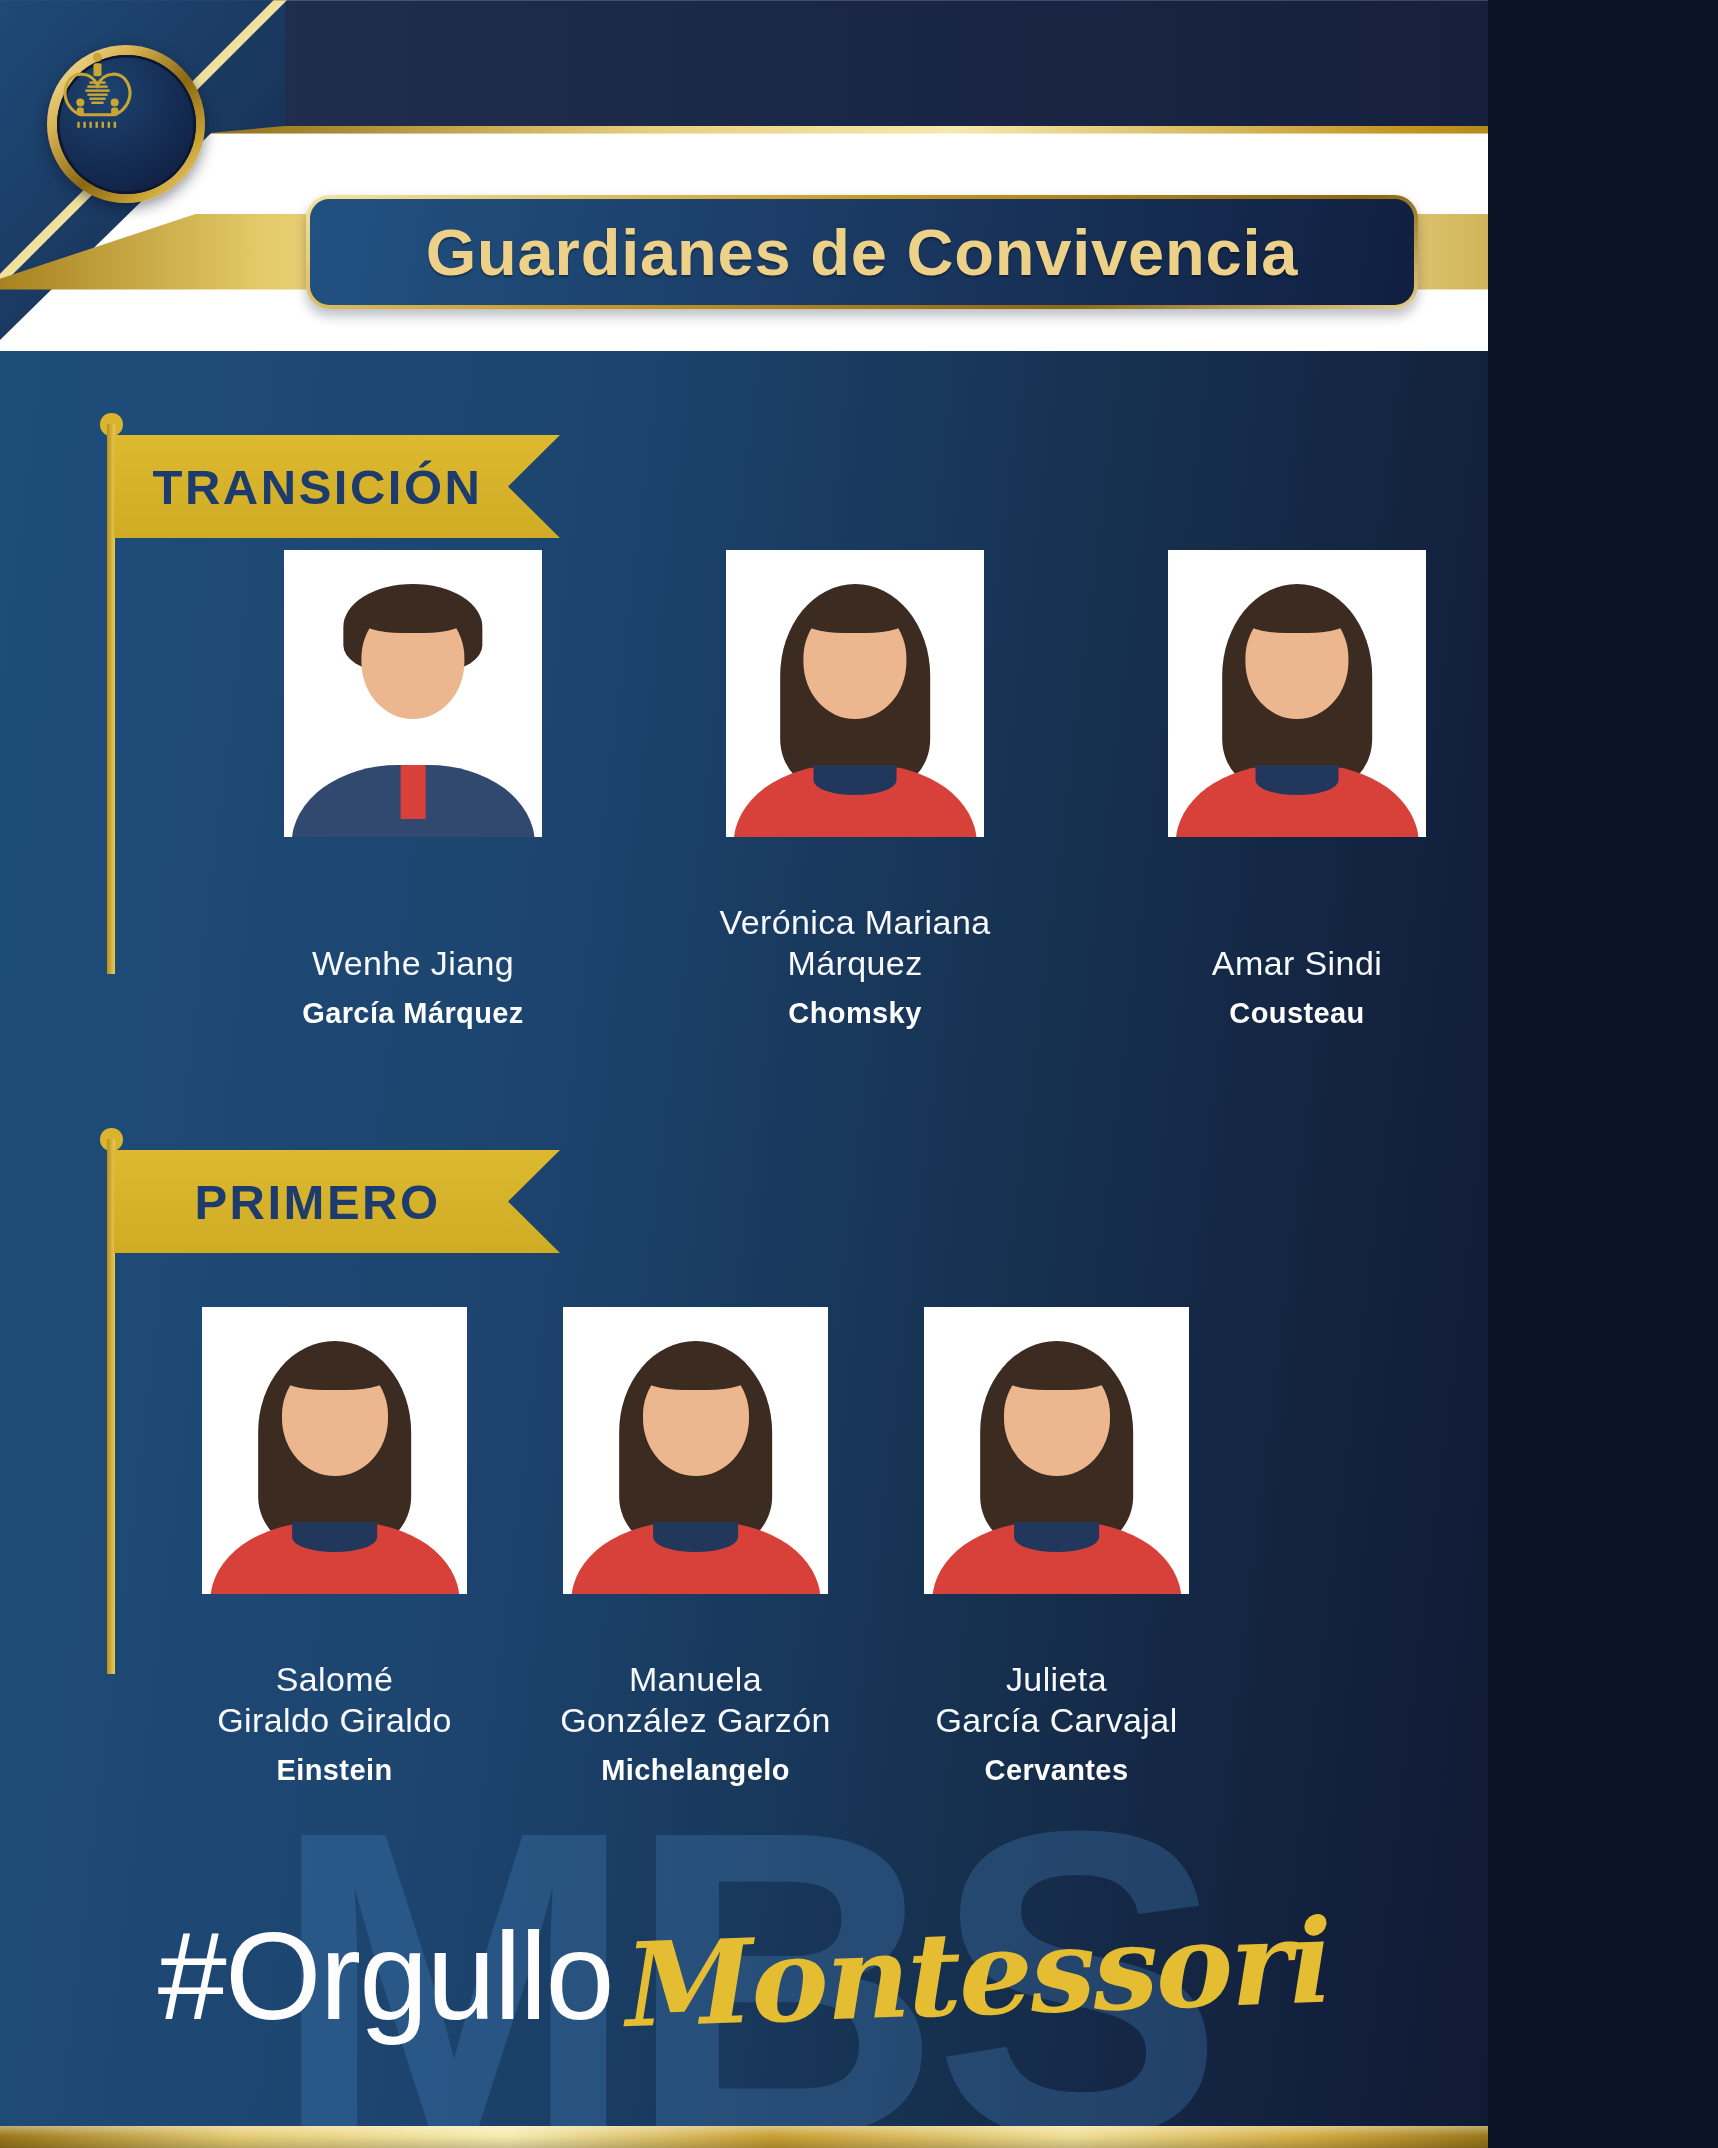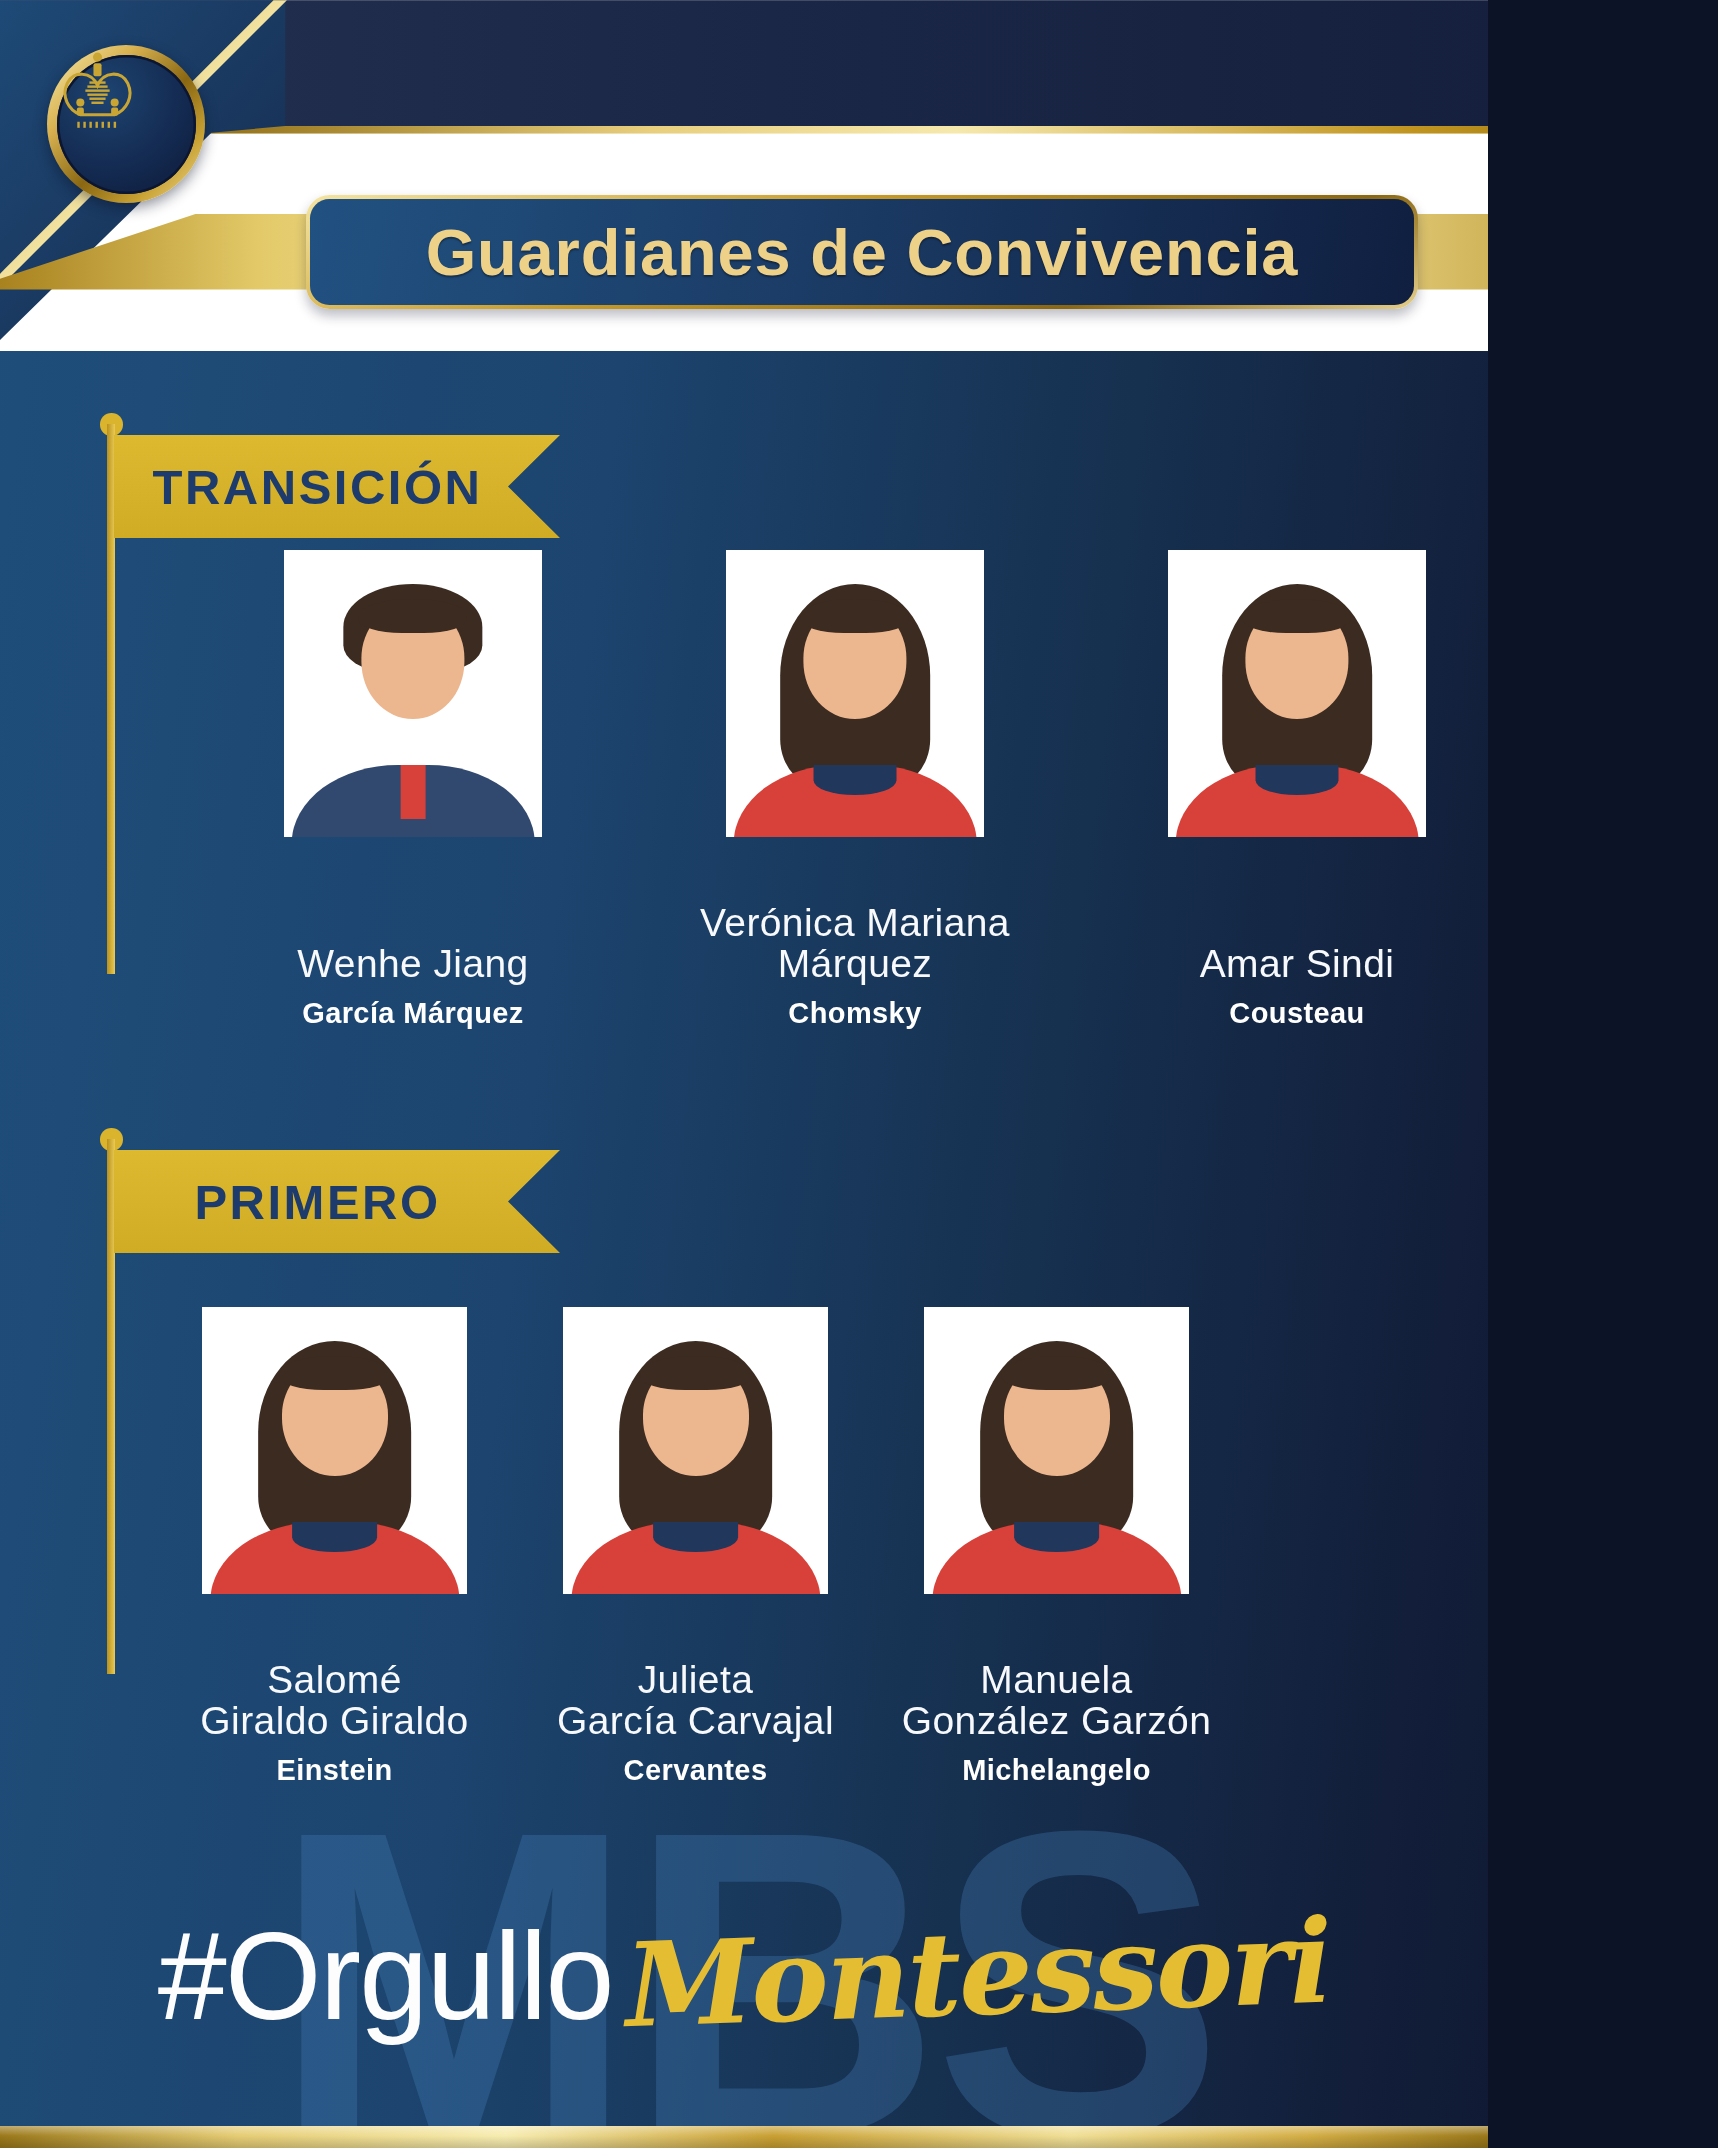--- a/index.html
+++ b/index.html
@@ -76,21 +76,21 @@
   .body{position:absolute;bottom:-2%;left:50%;transform:translateX(-50%);width:94%;height:27%;
         background:#d8403a;border-radius:50% 50% 0 0/115% 115% 0 0;z-index:2;}
   .boy .body{background:#31486f;}
   .collar{position:absolute;top:0;left:50%;transform:translateX(-50%);width:34%;height:38%;
         background:#22375c;border-radius:0 0 50% 50%;}
   .boy .collar{background:#d8403a;width:10%;height:70%;border-radius:0;}
   
   figcaption{margin-top:65px;display:flex;flex-direction:column;align-items:center;width:100%;}
   .name-lines{min-height:82px;display:flex;flex-direction:column;justify-content:flex-end;
         align-items:center;}
-  .name-lines div{font-size:39px;line-height:41px;color:#f7f9fc;white-space:nowrap;letter-spacing:0.4px;}
+  .name-lines div{font-size:34px;line-height:41px;color:#f7f9fc;white-space:nowrap;letter-spacing:0.4px;}
   .class-name{margin-top:13.4px;font-size:29px;font-weight:700;color:#ffffff;white-space:nowrap;letter-spacing:0.4px;}
   
   .watermark{
     position:absolute;left:50%;top:1766px;transform:translateX(-50%);
     font-size:436px;line-height:1;font-weight:700;letter-spacing:-8.4px;
     color:rgba(74,134,192,.30);z-index:1;user-select:none;
   }
   .tagline{
     position:absolute;left:0;right:0;top:1905px;display:flex;justify-content:center;
     align-items:baseline;z-index:2;
@@ -318,45 +318,45 @@
         <div class="head"></div>
         <div class="fringe"></div>
 
         <div class="body">
           <div class="collar"></div>
         </div>
       </div>
     </div>
     <figcaption>
       <div class="name-lines">
+              <div>Manuela</div>
+              <div>González Garzón</div>
+            </div>
+      <div class="class-name">Michelangelo</div>
+    </figcaption>
+  </figure>
+
+  <figure class="student-card">
+    <div class="photo">
+      <div class="avatar girl">
+        <div class="hair"></div>
+        <div class="head"></div>
+        <div class="fringe"></div>
+
+        <div class="body">
+          <div class="collar"></div>
+        </div>
+      </div>
+    </div>
+    <figcaption>
+      <div class="name-lines">
               <div>Julieta</div>
               <div>García Carvajal</div>
             </div>
       <div class="class-name">Cervantes</div>
-    </figcaption>
-  </figure>
-
-  <figure class="student-card">
-    <div class="photo">
-      <div class="avatar girl">
-        <div class="hair"></div>
-        <div class="head"></div>
-        <div class="fringe"></div>
-
-        <div class="body">
-          <div class="collar"></div>
-        </div>
-      </div>
-    </div>
-    <figcaption>
-      <div class="name-lines">
-              <div>Manuela</div>
-              <div>González Garzón</div>
-            </div>
-      <div class="class-name">Michelangelo</div>
     </figcaption>
   </figure>
 </div>
   </section>
 
   <div class="watermark">MBS</div>
   <div class="tagline">
     <span class="tagline-hashtag">#Orgullo</span>
     <span class="tagline-script">Montessori</span>
   </div>

